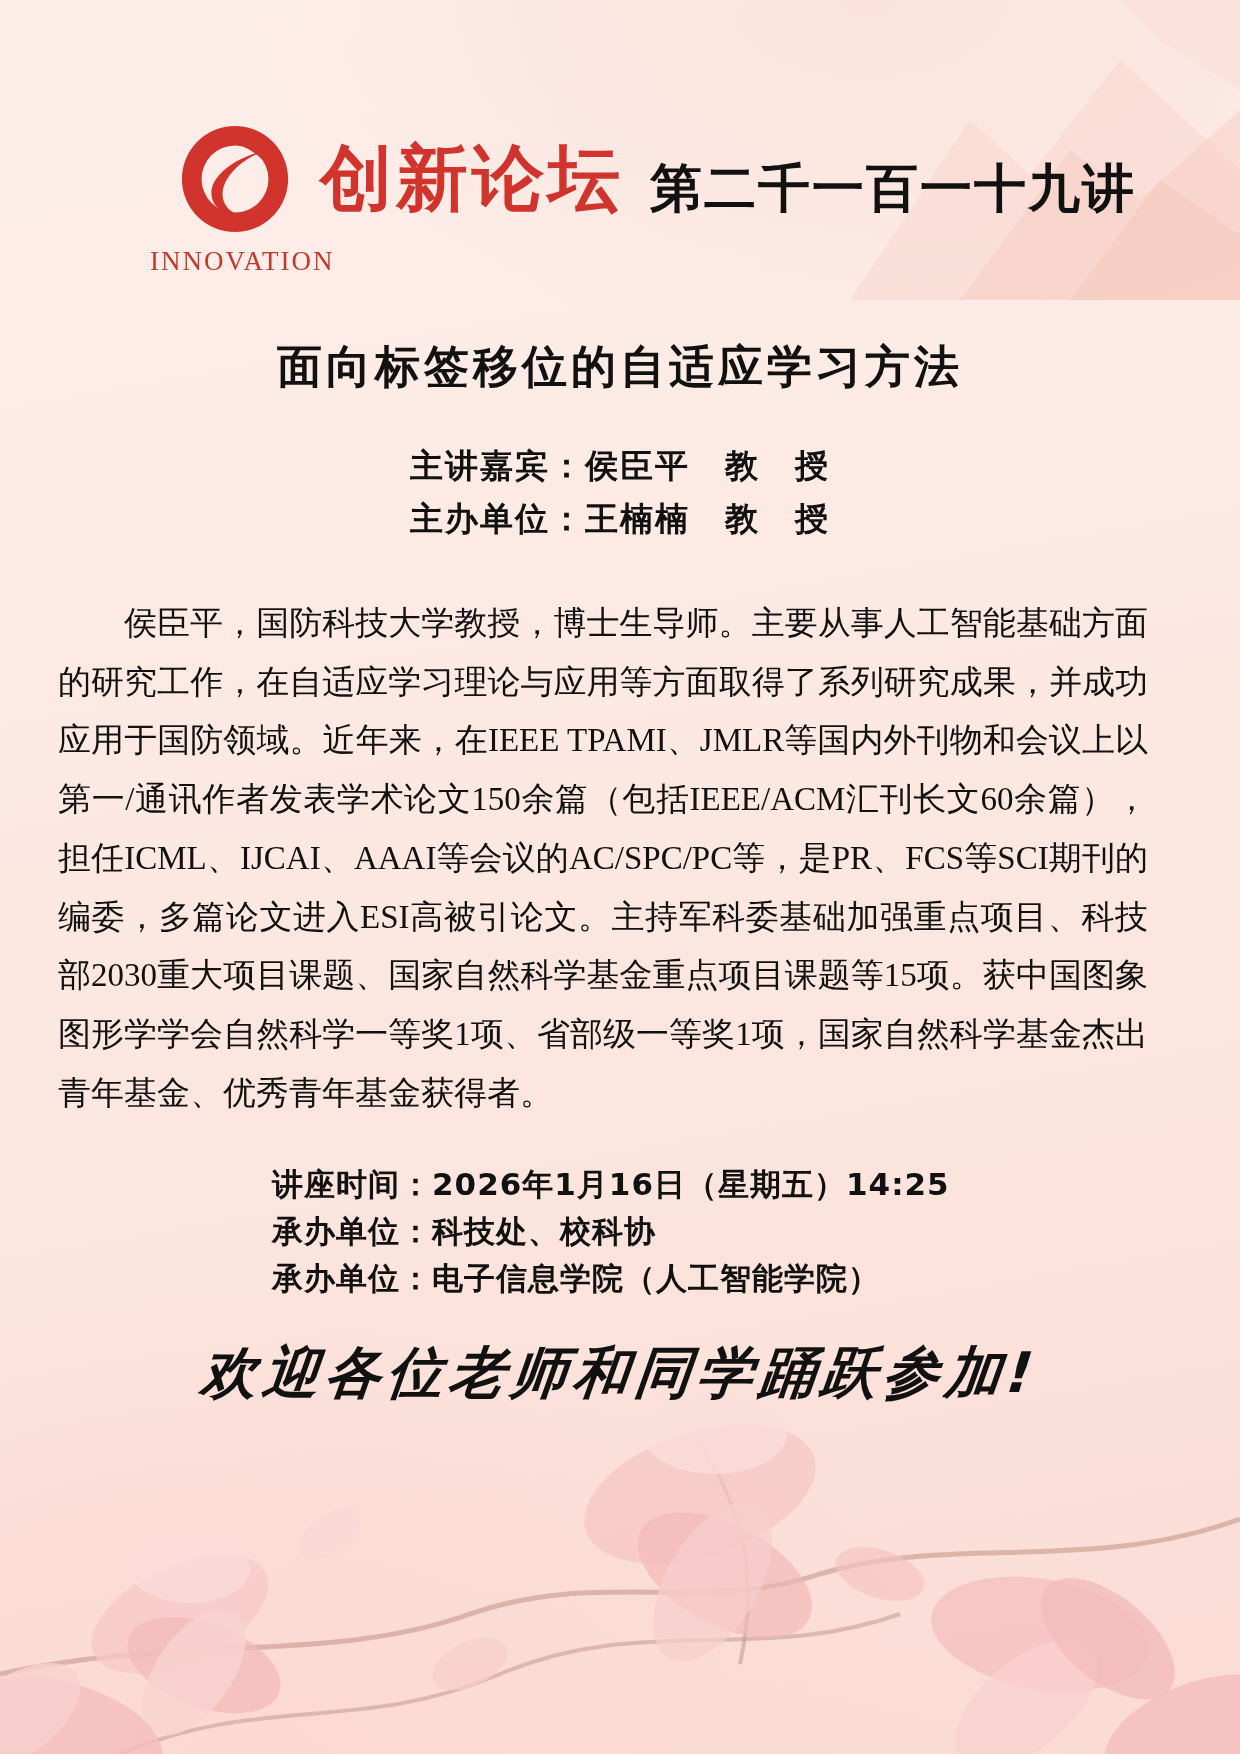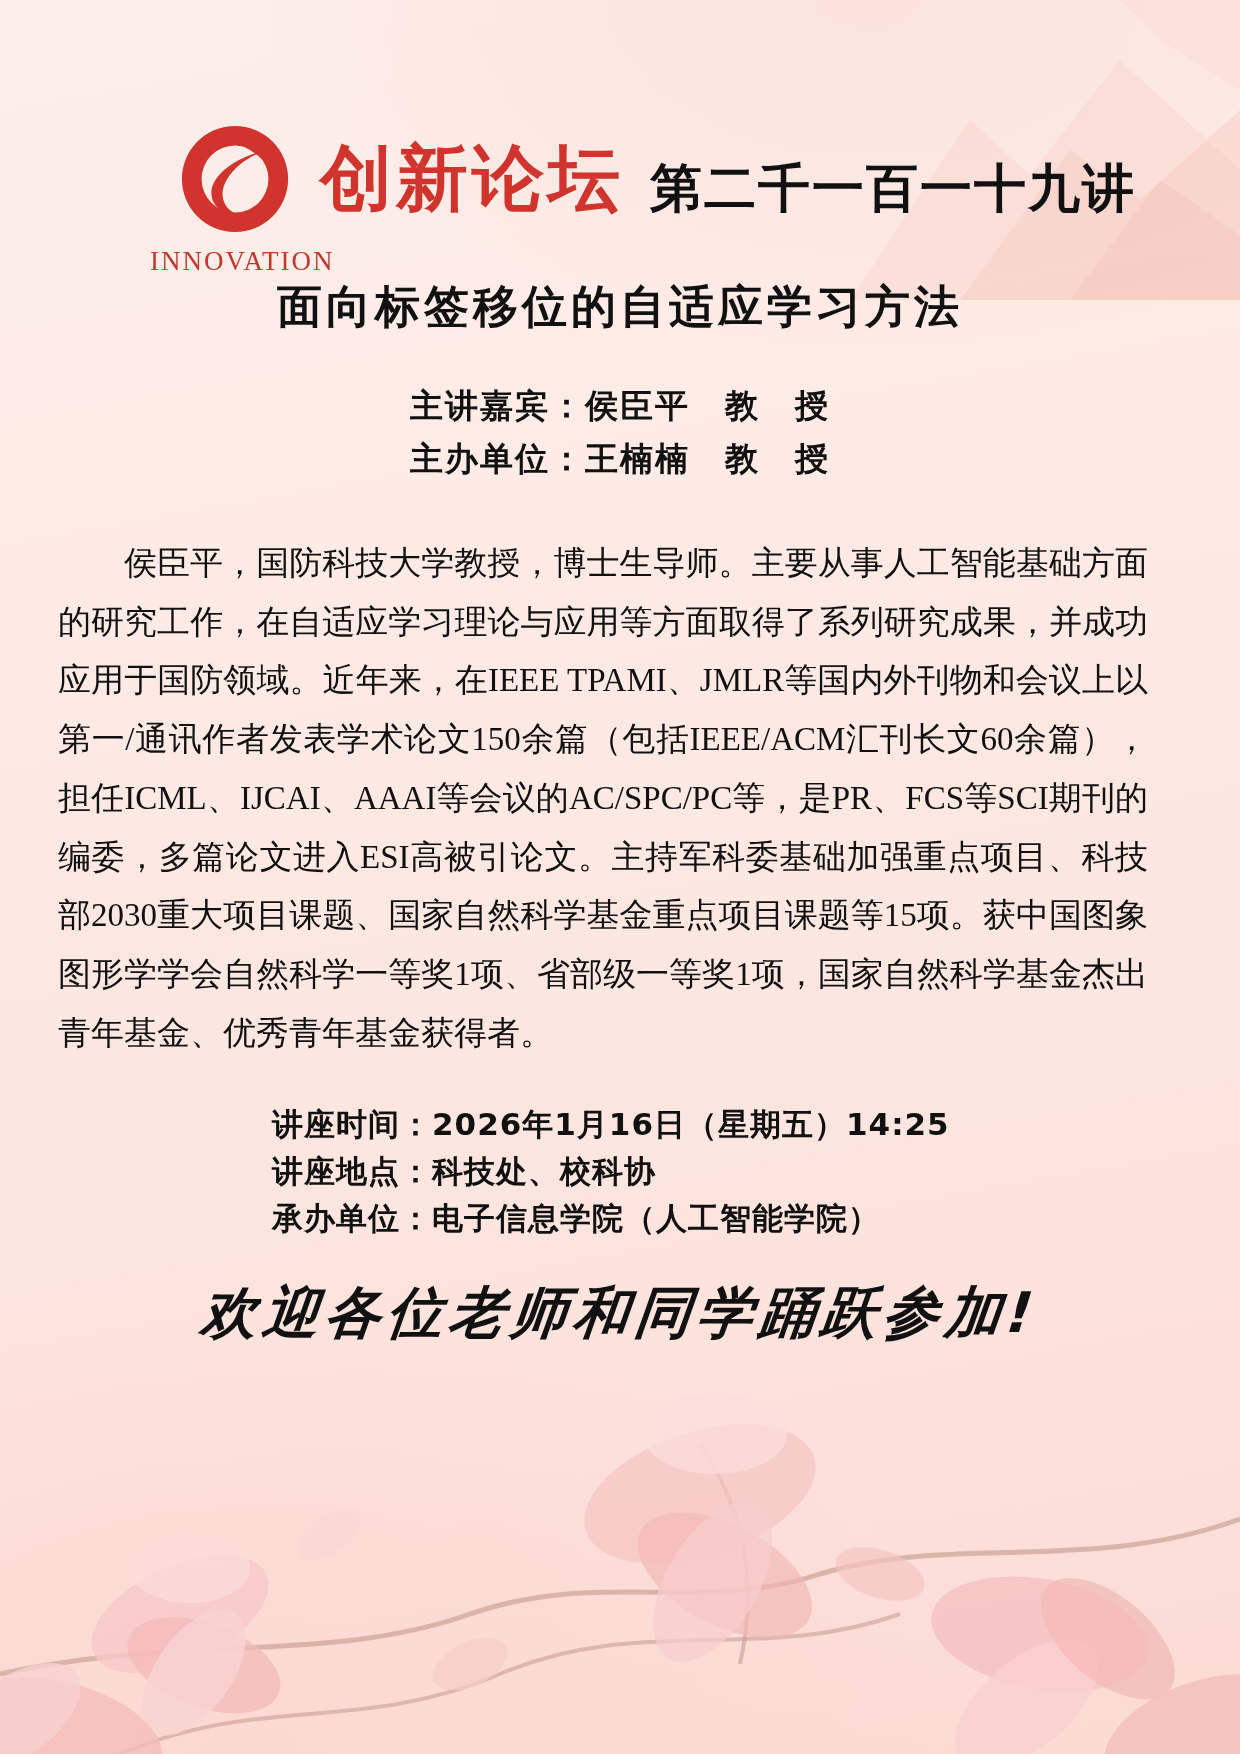--- a/index.html
+++ b/index.html
@@ -96,20 +96,21 @@
     font-family: "DejaVu Sans", sans-serif;
     font-size: 52px;
     font-weight: bold;
     color: #111;
     letter-spacing: 2px;
     line-height: 1;
   }
 
   
   .lecture-title {
+    margin-top: 60px;
     text-align: center;
     font-family: "DejaVu Sans", sans-serif;
     font-size: 45px;
     font-weight: bold;
     letter-spacing: 4px;
     color: #111;
   }
 
   
   .people {
@@ -239,20 +240,20 @@
 
     <div class="people">
       <div class="people-line">主讲嘉宾：侯臣平　教　授</div>
       <div class="people-line">主办单位：王楠楠　教　授</div>
     </div>
 
     <div class="bio">侯臣平，国防科技大学教授，博士生导师。主要从事人工智能基础方面的研究工作，在自适应学习理论与应用等方面取得了系列研究成果，并成功应用于国防领域。近年来，在IEEE TPAMI、JMLR等国内外刊物和会议上以第一/通讯作者发表学术论文150余篇（包括IEEE/ACM汇刊长文60余篇），担任ICML、IJCAI、AAAI等会议的AC/SPC/PC等，是PR、FCS等SCI期刊的编委，多篇论文进入ESI高被引论文。主持军科委基础加强重点项目、科技部2030重大项目课题、国家自然科学基金重点项目课题等15项。获中国图象图形学学会自然科学一等奖1项、省部级一等奖1项，国家自然科学基金杰出青年基金、优秀青年基金获得者。</div>
 
     <div class="details">
       <div class="detail-line">讲座时间：2026年1月16日（星期五）14:25</div>
-      <div class="detail-line">讲座地点：科技处、校科协</div>
+      <div class="detail-line">承办单位：科技处、校科协</div>
       <div class="detail-line">承办单位：电子信息学院（人工智能学院）</div>
     </div>
 
     <div class="slogan">欢迎各位老师和同学踊跃参加!</div>
 
   </div>
 </div>
 
 </body></html>

